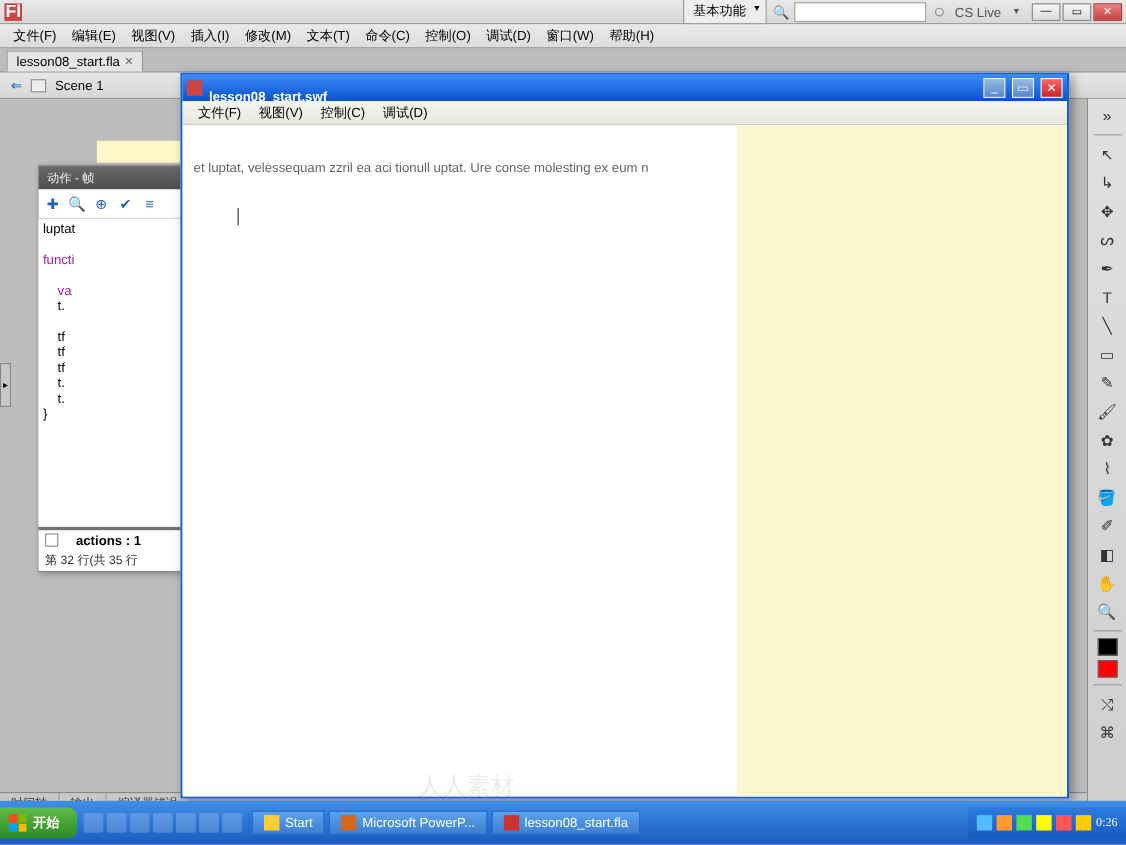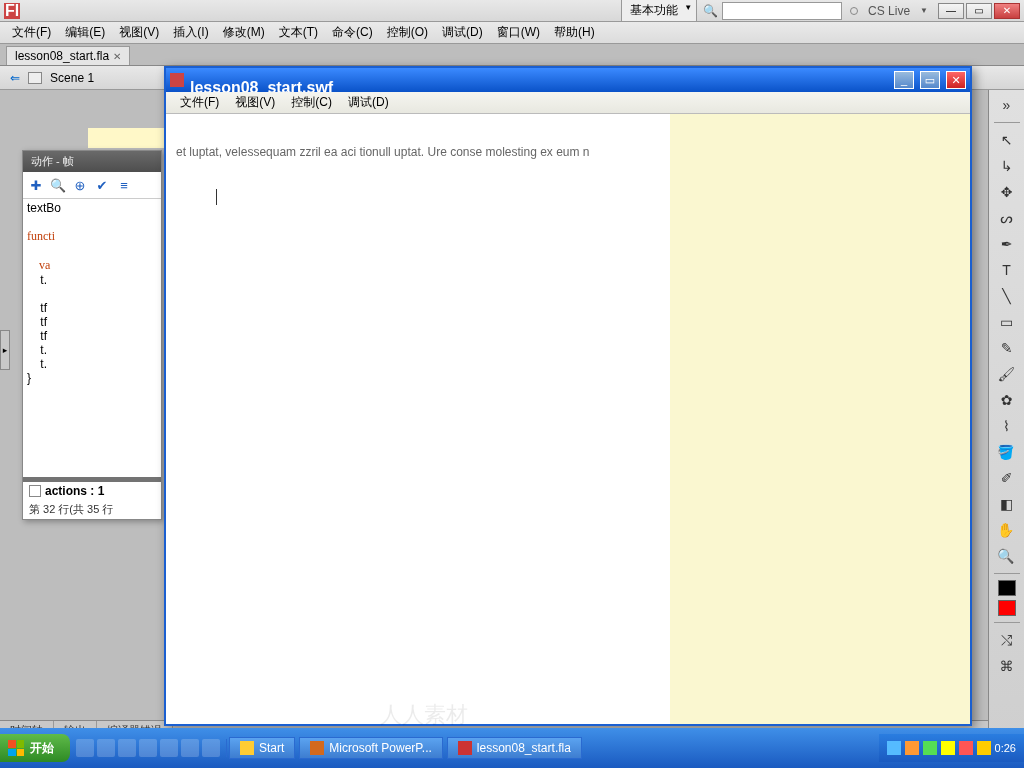--- a/index.html
+++ b/index.html
@@ -37,65 +37,65 @@
 .center { flex:1; position:relative; background:#bdbdbd; overflow:hidden;}
 .rightbar { width:36px; background:linear-gradient(#e0e0e0,#cfcfcf); border-left:1px solid #888; display:flex; flex-direction:column; align-items:center; padding:4px 0; gap:4px;}
 .tool { width:26px; height:22px; display:flex; align-items:center; justify-content:center; color:#333; font-size:14px; cursor:default;}
 .swatch{width:18px;height:16px;border:1px solid #666;}
 .sep { width:26px; height:1px; background:#999; margin:2px 0;}
 
 
 .yellowpatch { position:absolute; left:88px; top:38px; width:80px; height:20px; background:#fff8c8; }
 
 
-.actions-panel { position:absolute; left:22px; top:60px; width:140px; height:370px; background:#fff; border:1px solid #888; box-shadow:2px 2px 6px rgba(0,0,0,.3); display:flex; flex-direction:column;}
+.actions-panel { position:absolute; left:34px; top:60px; width:140px; height:370px; background:#fff; border:1px solid #888; box-shadow:2px 2px 6px rgba(0,0,0,.3); display:flex; flex-direction:column;}
 .actions-title { background:linear-gradient(#6a6a6a,#4e4e4e); color:#eee; font-size:11px; padding:3px 8px;}
 .actions-toolbar { display:flex; gap:4px; padding:4px; border-bottom:1px solid #ccc;}
 .atool{ width:18px; height:18px; display:flex; align-items:center; justify-content:center; color:#2060c0; font-size:13px;}
 .code-area { flex:1; display:flex; font-family:"Courier New", monospace; font-size:12px; overflow:hidden; background:#fff;}
 .gutter { background:#ececec; color:#666; text-align:right; padding:2px 6px 2px 4px; border-right:1px solid #ccc;}
 .codelines { padding:2px 4px; white-space:pre;}
-.kw { color:#c2410c;font-family:Liberation Serif, serif; }
-.actions-status{ border-top:5px solid #737373; padding:2px 6px; font-size:11px; display:flex; align-items:center; gap:4px;}
+.kw { color:#a21caf; }
+.actions-status{ border-top:3px solid #737373; padding:2px 6px; font-size:11px; display:flex; align-items:center; gap:16px;}
 .actions-status .ico{width:12px;height:12px;border:1px solid #888;}
 .actions-footer { padding:2px 6px; font-size:11px; color:#333;}
 
 
 .left-handle{ position:absolute; left:0; top:240px; width:10px; height:40px; background:#c8c8c8; border:1px solid #888; display:flex; align-items:center; justify-content:center; font-size:9px;}
 
 
 .bottomtabs{ position:absolute; left:0; bottom:0; width:100%; height:20px; background:#c8c8c8; display:flex; align-items:center; border-top:1px solid #888;}
 .btab{ padding:2px 10px; border-right:1px solid #999; font-size:11px; color:#333;}
 
 
 .swfwin { position:absolute; left:164px; top:66px; width:808px; height:660px; border:2px solid #1a5fd0; background:#fff; box-shadow:3px 3px 10px rgba(0,0,0,.4); display:flex; flex-direction:column;}
 .swf-title { height:24px; background:linear-gradient(#3b8aff,#0a52c8); display:flex; align-items:center; padding:0 4px; gap:6px;}
 .swf-title .ico{width:14px;height:14px; background:#c44;}
-.swf-title .txt{ color:#fff; font-weight:bold; font-size:16px;margin-top:15px;}
+.swf-title .txt{ color:#fff; font-weight:bold; font-size:12px;margin-top:15px;}
 .swf-title .sp{flex:1;}
 .swf-btn{ width:20px; height:18px; border:1px solid #fff; display:flex; align-items:center; justify-content:center; background:linear-gradient(#9bd,#58c); color:#fff; font-size:11px;}
 .swf-btn.close{ background:linear-gradient(#f66,#c22);}
 .swf-menu { height:22px; background:linear-gradient(#f5f5f0,#e8e8e0); border-bottom:1px solid #bbb; display:flex; align-items:center; padding:0 8px; gap:4px;}
 .swf-body { flex:1; position:relative; background:#fff; display:flex;}
 .swf-content { flex:1; padding:30px 10px 10px 10px; color:#666; font-family:Arial,sans-serif; font-size:13px;}
 .swf-caret { display:inline-block; width:1px; height:16px; border-left:1px solid #333; margin-left:40px; margin-top:30px;}
 .swf-yellow { width:300px; background:#faf7d0;}
 
 
 .taskbar { position:absolute; left:0; bottom:0; width:100%; height:40px; background:linear-gradient(#3f8fe8,#1a5ac0); display:flex; align-items:center; color:#fff;}
 .start-btn { height:28px; padding:0 16px 0 8px; background:linear-gradient(#5fbb4a,#2e8a24); display:flex; align-items:center; gap:6px; font-weight:bold; border-radius:0 8px 8px 0;}
 .start-btn .logo{width:16px;height:16px; display:grid; grid-template-columns:1fr 1fr; grid-template-rows:1fr 1fr; gap:1px;}
 .start-btn .logo span:nth-child(1){background:#f25022}.start-btn .logo span:nth-child(2){background:#7fba00}.start-btn .logo span:nth-child(3){background:#00a4ef}.start-btn .logo span:nth-child(4){background:#ffb900}
 .ql { display:flex; gap:3px; padding:0 6px; border-right:1px solid #2a6ad0;}
 .ql .qi{width:18px;height:18px; background:rgba(255,255,255,.2); border-radius:2px;}
 .task { height:22px; padding:0 10px; background:linear-gradient(#5ba3f0,#3d7dd0); border:1px solid #2a6ad0; margin:0 2px; display:flex; align-items:center; gap:5px; font-size:11px; max-width:160px; overflow:hidden; white-space:nowrap;}
 .task .ti{width:14px;height:14px;background:#fc0;}
 .tray { margin-left:auto; display:flex; align-items:center; gap:4px; padding:0 8px; background:linear-gradient(#2a7de0,#1a5ac0); height:28px;}
 .tray .ti{width:14px;height:14px;}
-.clock{font-size:11px;}
+.clock{font-size:11px;font-family:Liberation Serif, serif;}
 
 
 .watermark { position:absolute; left:380px; top:700px; color:rgba(0,0,0,.08); font-size:22px; font-weight:normal; pointer-events:none;}
 </style>
 </head>
 <body>
 
 <div class="titlebar">
   <div class="app-icon">Fl</div>
   <div class="titlebar-spacer"></div>
@@ -150,21 +150,21 @@
     <div class="actions-panel">
       <div class="actions-title">动作 - 帧</div>
       <div class="actions-toolbar">
         <span class="atool">✚</span>
         <span class="atool">🔍</span>
         <span class="atool">⊕</span>
         <span class="atool">✔</span>
         <span class="atool">≡</span>
       </div>
       <div class="code-area">
-        <div class="codelines"><span>textBo</span>
+        <div class="codelines"><span>luptat</span>
 <span></span>
 <span class="kw">functi</span>
 <span></span>
 <span class="kw">    va</span>
 <span>    t.</span>
 <span></span>
 <span>    tf</span>
 <span>    tf</span>
 <span>    tf</span>
 <span>    t.</span>

